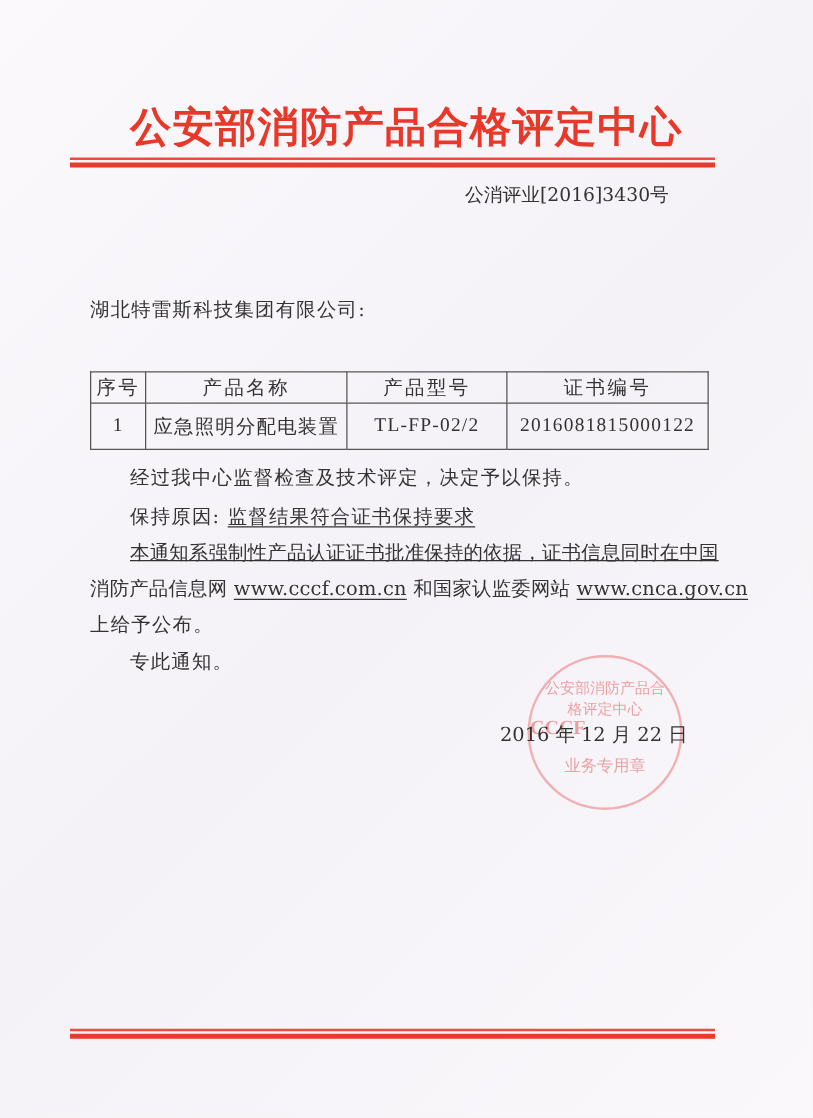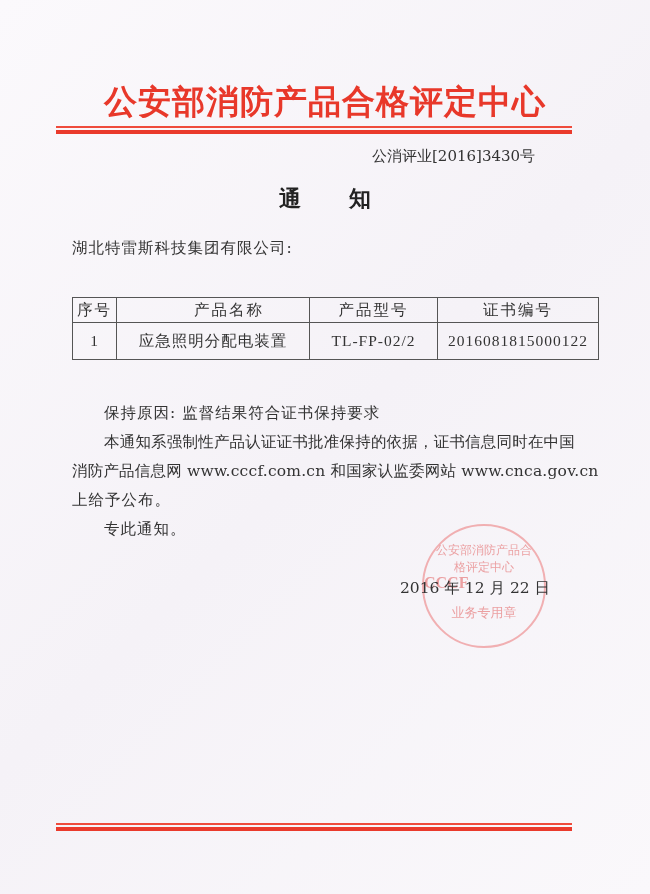--- a/index.html
+++ b/index.html
@@ -10,21 +10,21 @@
   .rule .thin{height:2px;background:#ef4b3c;}
   .rule .gap{height:2px;}
   .rule .thick{height:4px;background:#ea3a2c;}
   .docno{position:absolute;left:372px;top:147px;font-size:15px;color:#333;}
   .notice-title{position:absolute;left:0;width:650px;top:184px;text-align:center;font-size:22px;font-weight:bold;color:#222;letter-spacing:48px;padding-left:48px;box-sizing:border-box;}
   .p{position:absolute;font-size:15.5px;color:#333;white-space:nowrap;letter-spacing:1px;}
   table.cert{position:absolute;left:72px;top:297px;border-collapse:collapse;font-size:15.5px;color:#333;}
   table.cert td, table.cert th{border:1px solid #555;font-weight:normal;text-align:center;padding:0;font-family:Liberation Serif, serif;}
   table.cert th{height:24px;letter-spacing:2px;}
   table.cert td{height:36px;letter-spacing:1px;}
-  .u{text-underline-offset:3px;}
+  .u{text-decoration:underline;text-underline-offset:3px;}
   .stamp{position:absolute;left:422px;top:524px;width:120px;height:120px;border-radius:50%;border:2px solid rgba(232,90,90,0.45);color:rgba(226,90,90,0.55);}
   .stamp .arc{position:absolute;left:8px;top:16px;width:104px;text-align:center;font-size:12px;}
   .stamp .logo{position:absolute;left:0;width:120px;top:48px;font-size:16px;font-weight:bold;font-family:Liberation Serif, serif;}
   .stamp .bottom{position:absolute;left:0;width:120px;top:78px;text-align:center;font-size:13px;}
   .date{position:absolute;left:388px;top:578px;font-size:15.5px;color:#333;margin-left:12px;}
   .footer-rule{position:absolute;left:56px;width:516px;top:823px;}
 </style>
 </head>
 <body>
 
@@ -33,49 +33,49 @@
   <div class="header-title">公安部消防产品合格评定中心</div>
 
   <div class="rule" style="top:126px;">
     <div class="thin"></div>
       <div class="gap"></div>
       <div class="thick"></div>
   </div>
 
   <div class="docno">公消评业[2016]3430号</div>
 
-  <div class="notice-title">通知</div>
 
   <div class="p" style="left:72px;top:238px;">湖北特雷斯科技集团有限公司:</div>
 
 
   <table class="cert">
     <tbody>
         <tr>
       <th style="width:43px;">序号</th>
-      <th style="width:160px;padding-left:32px;">产品名称</th>
+      <th style="width:160px;">产品名称</th>
       <th style="width:127px;">产品型号</th>
       <th style="width:160px;">证书编号</th>
     </tr>
     <tr>
       <td>1</td>
       <td>应急照明分配电装置</td>
       <td>TL-FP-02/2</td>
       <td>2016081815000122</td>
     </tr>
   </tbody>
     </table>
 
+  <div class="p" style="left:104px;top:372px;">经过我中心监督检查及技术评定，决定予以保持。</div>
 
   <div class="p" style="left:104px;top:403px;">
     <span>保持原因:</span>
     <span class="u">监督结果符合证书保持要求</span>
   </div>
 
-  <div class="p" style="left:104px;top:432px;letter-spacing:0.2px;">本通知系强制性产品认证证书批准保持的依据，证书信息同时在中国</div>
+  <div class="p" style="left:104px;top:432px;letter-spacing:0.2px;text-decoration:underline;">本通知系强制性产品认证证书批准保持的依据，证书信息同时在中国</div>
 
   <div class="p" style="left:72px;top:461px;letter-spacing:0.2px;">
     <span>消防产品信息网</span>
     <span class="u">www.cccf.com.cn</span>
     <span>和国家认监委网站</span>
     <span class="u">www.cnca.gov.cn</span>
   </div>
 
   <div class="p" style="left:72px;top:490px;">上给予公布。</div>
 

